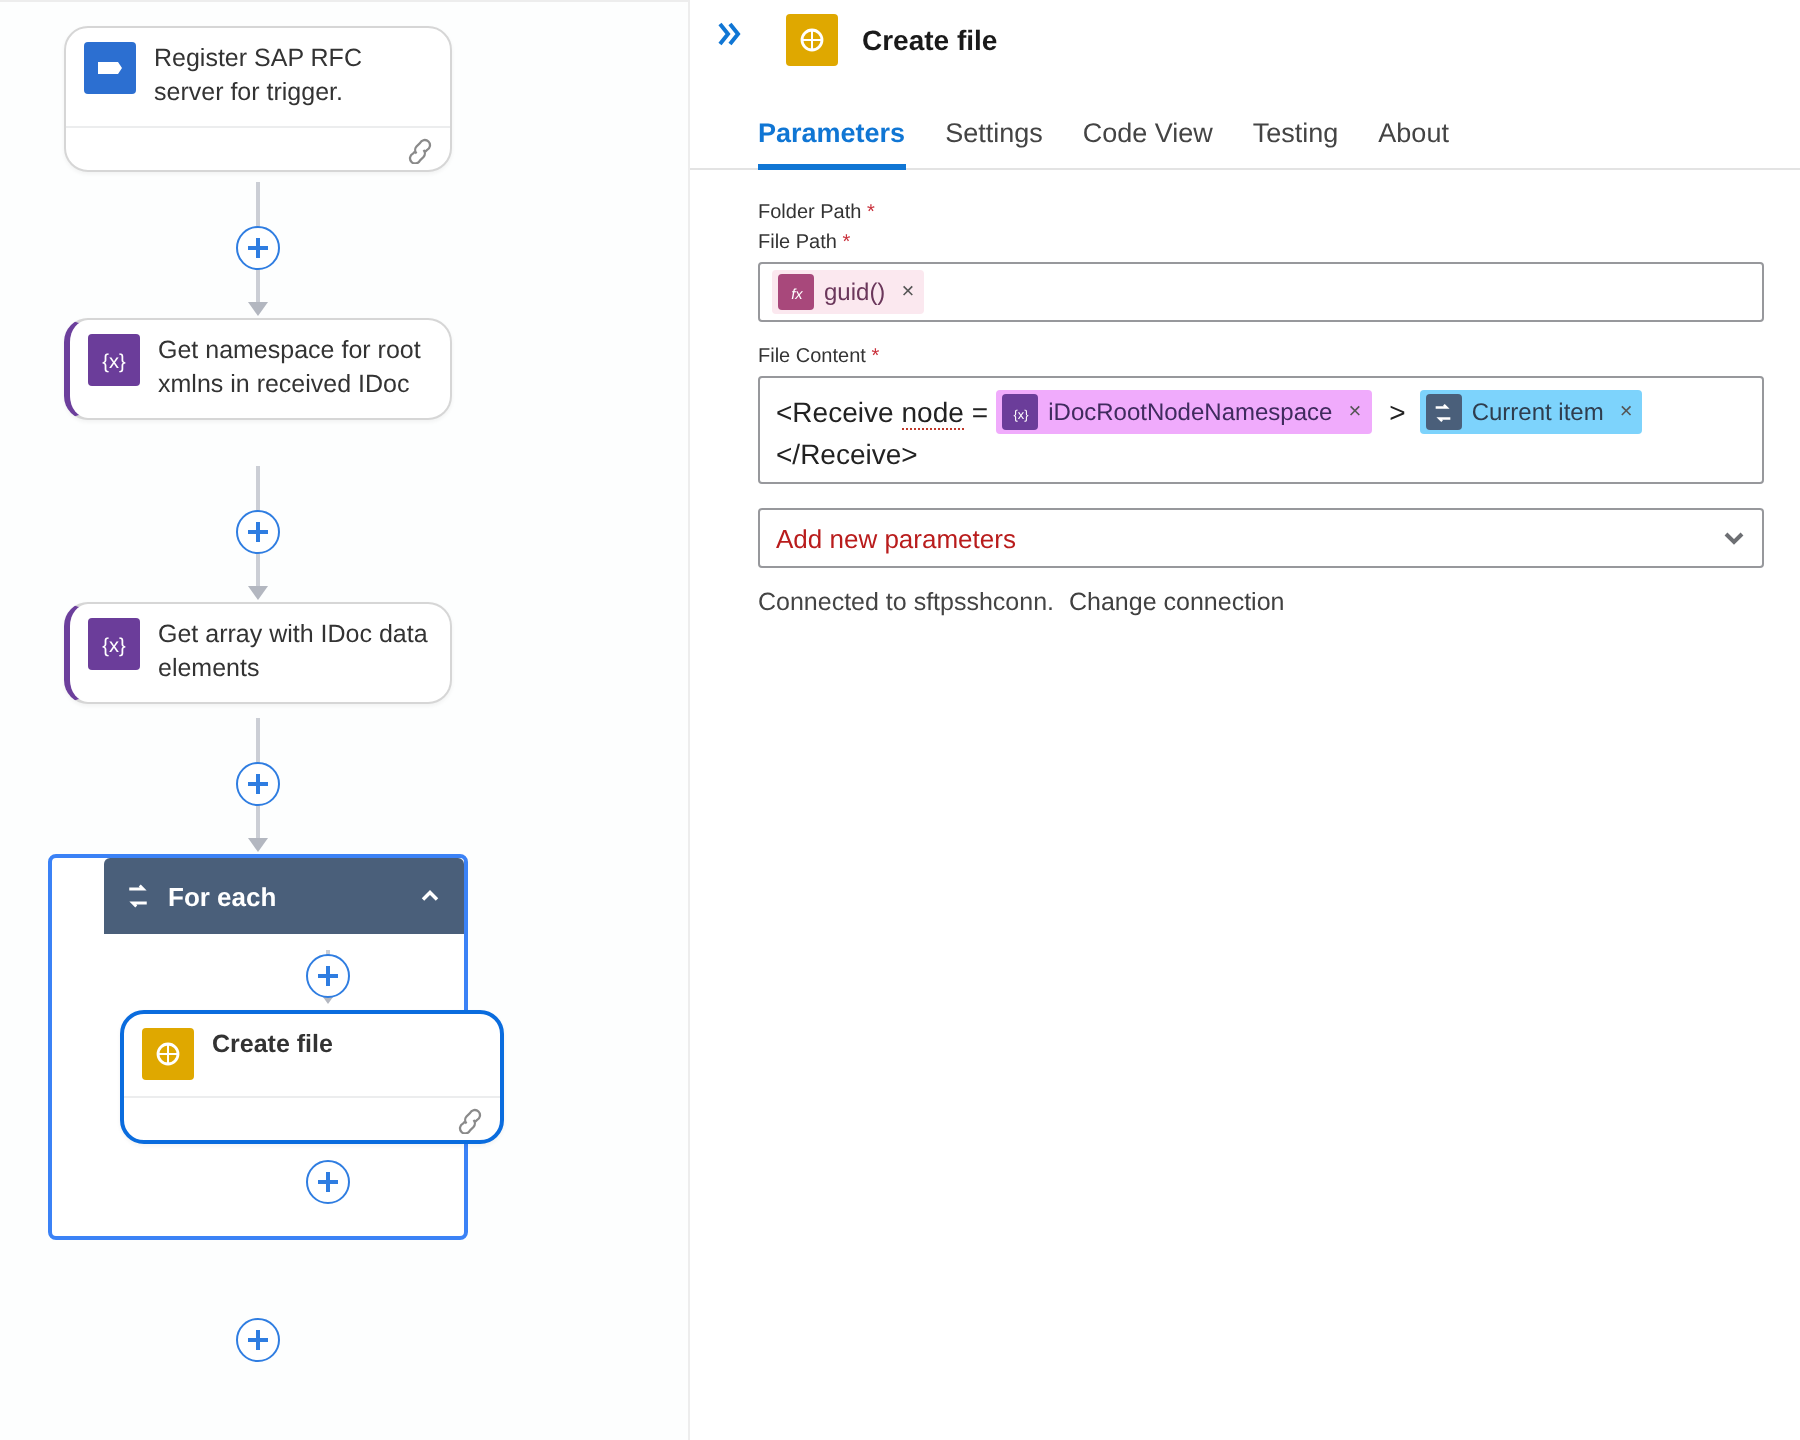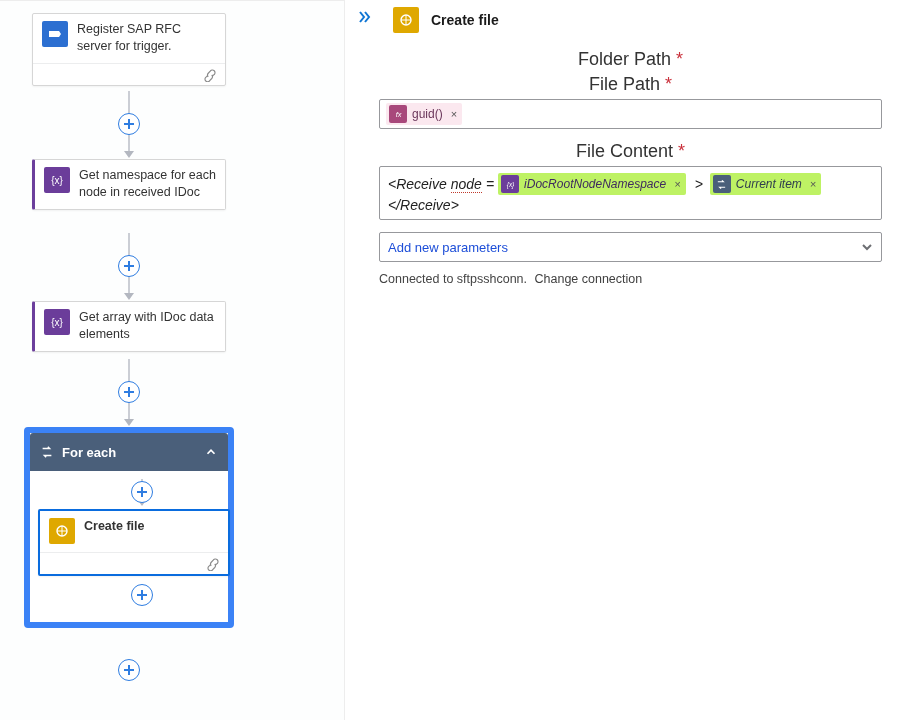--- a/index.html
+++ b/index.html
@@ -1,77 +1,77 @@
 <!DOCTYPE html>
 <html><head>
 <meta charset="utf-8">
 <style>
   * { box-sizing: border-box; margin: 0; padding: 0; font-family: "Segoe UI", Arial, sans-serif; }
   body { background: #fff; width: 900px; height: 720px; overflow: hidden; position: relative; }
   .canvas-col { position: absolute; left: 0; top: 0; width: 345px; height: 720px; background: #fdfefe; border-top: 1px solid #ededed; border-right: 1px solid #ededed; }
   .panel-col { position: absolute; left: 345px; top: 0; right: 0; height: 720px; background: #fff; }
 
-  .node { width: 194px; background: #fff; border: 1px solid #d6d6d6; border-radius: 2px; box-shadow: 0 1px 2px rgba(0,0,0,0.05); position: absolute; }
+  .node { width: 194px; background: #fff; border: 1px solid #d6d6d6; border-radius: 12px; box-shadow: 0 1px 2px rgba(0,0,0,0.05); position: absolute; }
   .node-head { display: flex; align-items: flex-start; padding: 7px 9px 8px 9px; gap: 9px; }
   .node-ico { width: 26px; height: 26px; border-radius: 2px; flex-shrink: 0; display:flex; align-items:center; justify-content:center; }
   .node-ico svg { width:16px; height:16px; }
   .node-title { font-size: 12.5px; color: #333; line-height: 1.35; }
   .node-foot { height: 22px; border-top: 1px solid #ecedee; position: relative; }
   .node-foot svg { position: absolute; right: 8px; top: 4px; width: 14px; height: 14px; fill: #8a8a8a; }
   .bar-sap   { background: #2c6fd1; }
   .bar-var   { background: #6b3d9a; }
   .bar-gold  { background: #dfa800; }
   .node.left-accent { border-left-width: 3px; border-left-color: #6c3f9c; }
   .node.sel { border: 2px solid #0a6cde; }
 
   .arrow-line { position: absolute; width: 2px; background: #cbced5; }
   .arrow-head { position: absolute; width: 0; height: 0; border-left: 5px solid transparent; border-right: 5px solid transparent; border-top: 7px solid #b3b7c0; }
   .plus-btn { position: absolute; width: 22px; height: 22px; background: #fff; border: 1px solid #2f7de1; border-radius: 50%; display:flex; align-items:center; justify-content:center; cursor:pointer; }
   .plus-btn svg { width:10px; height:10px; stroke:#2f7de1; stroke-width:2; }
 
-  .foreach-box { position: absolute; width: 210px; border: 6px solid #3b82f6; border-radius: 4px; background: #fff; }
+  .foreach-box { position: absolute; width: 210px; border: 2px solid #3b82f6; border-radius: 4px; background: #fff; padding-left: 26px; }
   .foreach-head { background: #4a5f7a; color: #fff; height: 38px; display:flex; align-items:center; padding:0 10px; gap:8px; font-size:13px; font-weight:600; border-radius: 3px 3px 0 0; cursor:pointer; }
   .foreach-head .chev { margin-left:auto; }
   .foreach-body { padding: 8px 8px 14px 8px; position:relative; }
 
   .collapse-btn { position:absolute; left:14px; top:9px; cursor:pointer; }
   .collapse-btn svg { width:16px; height:16px; stroke:#1076d4; stroke-width:2; fill:none; }
 
   .panel-header { display:flex; align-items:center; padding: 7px 0 0 48px; gap:12px; }
   .panel-ico { width:26px; height:26px; border-radius:2px; }
   .panel-title { font-weight:700; font-size:14px; color:#1a1a1a; }
 
   .tabs { display:flex; gap:20px; padding: 26px 0 0 34px; border-bottom:1px solid #e3e3e3; }
   .tab { font-size:13.5px; color:#444; padding-bottom:8px; cursor:pointer; }
   .tab.active { color:#1076d4; font-weight:600; border-bottom:3px solid #1076d4; margin-bottom:-1px; }
 
   .pbody { padding: 16px 18px 0 34px; }
-  .field-label { font-size:18px; color:#333; margin-bottom:4px;text-align:center; }
+  .field-label { font-size:10px; color:#333; margin-bottom:4px; }
   .req { color:#c9303b; }
   .input-box { border:1px solid #97989c; border-radius:2px; min-height:30px; display:flex; align-items:center; padding:3px 6px; font-size:13.5px; color:#333; margin-bottom:12px; position:relative; flex-wrap:wrap; gap:4px; }
   .input-box.tall { align-items:flex-start; padding:6px 8px; flex-direction:column; gap:2px; }
   .bookmark { position:absolute; right:6px; top:50%; transform:translateY(-50%); }
   .bookmark svg { width:15px; height:15px; fill:none; stroke:#1076d4; stroke-width:1.6; }
 
   .chip { display:inline-flex; align-items:center; gap:5px; border-radius:2px; padding:2px 5px 2px 3px; font-size:12px; }
   .chip .ci { width:18px; height:18px; border-radius:2px; display:flex; align-items:center; justify-content:center; }
   .chip .cx { font-size:11px; color:#555; margin-left:3px; cursor:pointer; }
   .chip-pink { background:#fbe8ef; color:#6b375b; }
   .chip-pink .ci { background:#a8487b; }
-  .chip-purp { background:#bef264; color:#3f2b5e;justify-content:center; }
+  .chip-purp { background:#f0abfc; color:#3f2b5e;justify-content:center; }
   .chip-purp .ci { background:#6b3d9a; }
-  .chip-slate{ background:#bef264; color:#2f3d4e; }
+  .chip-slate{ background:#7dd3fc; color:#2f3d4e; }
   .chip-slate .ci{ background:#4a5f7a; }
   .ci svg { width:11px; height:11px; }
 
-  .content-row { display:flex; align-items:center; flex-wrap:wrap; gap:4px;font-style:italic; }
+  .content-row { display:flex; align-items:center; flex-wrap:wrap; gap:4px; }
   .xmltxt { font-size:14px; color:#222; }
   .underline-red { border-bottom: 1px dotted #c0392b; }
 
-  .addparams { border:1px solid #97989c; border-radius:2px; height:30px; display:flex; align-items:center; padding:0 8px; font-size:13px; color:#1d4ed8; cursor:pointer; margin-top:12px; }
+  .addparams { border:1px solid #97989c; border-radius:2px; height:30px; display:flex; align-items:center; padding:0 8px; font-size:13px; color:#b91c1c; cursor:pointer; margin-top:12px; }
   .addparams svg { margin-left:auto; width:12px; height:12px; stroke:#6d6f73; stroke-width:2; fill:none; }
 
   .connline { font-size:12.5px; color:#444; margin-top:10px; }
   .connline a { color:#404040; text-decoration:none; margin-left:4px; cursor:pointer; }
 </style>
 </head>
 <body>
 
 <div class="canvas-col">
 
@@ -99,21 +99,21 @@
       </svg>
   </div>
 
   <div class="node left-accent" style="left:32px; top:158px;">
     <div class="node-head">
       <div class="node-ico bar-var">
         <svg viewBox="0 0 16 16">
             <text x="8" y="12" font-size="10" text-anchor="middle" fill="#fff">{x}</text>
           </svg>
       </div>
-      <div class="node-title">Get namespace for each node in received IDoc</div>
+      <div class="node-title">Get namespace for root xmlns in received IDoc</div>
     </div>
   </div>
 
   <div class="arrow-line" style="left:128px; top:232px; height:60px;"></div>
   <div class="arrow-head" style="left:124px; top:292px;"></div>
   <div class="plus-btn" style="left:118px; top:254px;">
     <svg viewBox="0 0 10 10">
         <path d="M5 0v10M0 5h10"></path>
       </svg>
   </div>
@@ -203,20 +203,27 @@
   <div class="panel-header">
     <div class="panel-ico bar-gold" style="display:flex;align-items:center;justify-content:center;">
       <svg width="16" height="16" viewBox="0 0 16 16">
           <circle cx="8" cy="8" r="5" fill="none" stroke="#fff" stroke-width="1.4"></circle>
           <path d="M8 3v10M3 8h10" stroke="#fff" stroke-width="1"></path>
         </svg>
     </div>
     <div class="panel-title">Create file</div>
   </div>
 
+  <div class="tabs">
+    <div class="tab active">Parameters</div>
+    <div class="tab">Settings</div>
+    <div class="tab">Code View</div>
+    <div class="tab">Testing</div>
+    <div class="tab">About</div>
+  </div>
 
   <div class="pbody">
 
     <div class="field-label">
       <span>Folder Path</span> <span class="req">*</span>
     </div>
 
     <div class="field-label">
       <span>File Path</span> <span class="req">*</span>
     </div>

